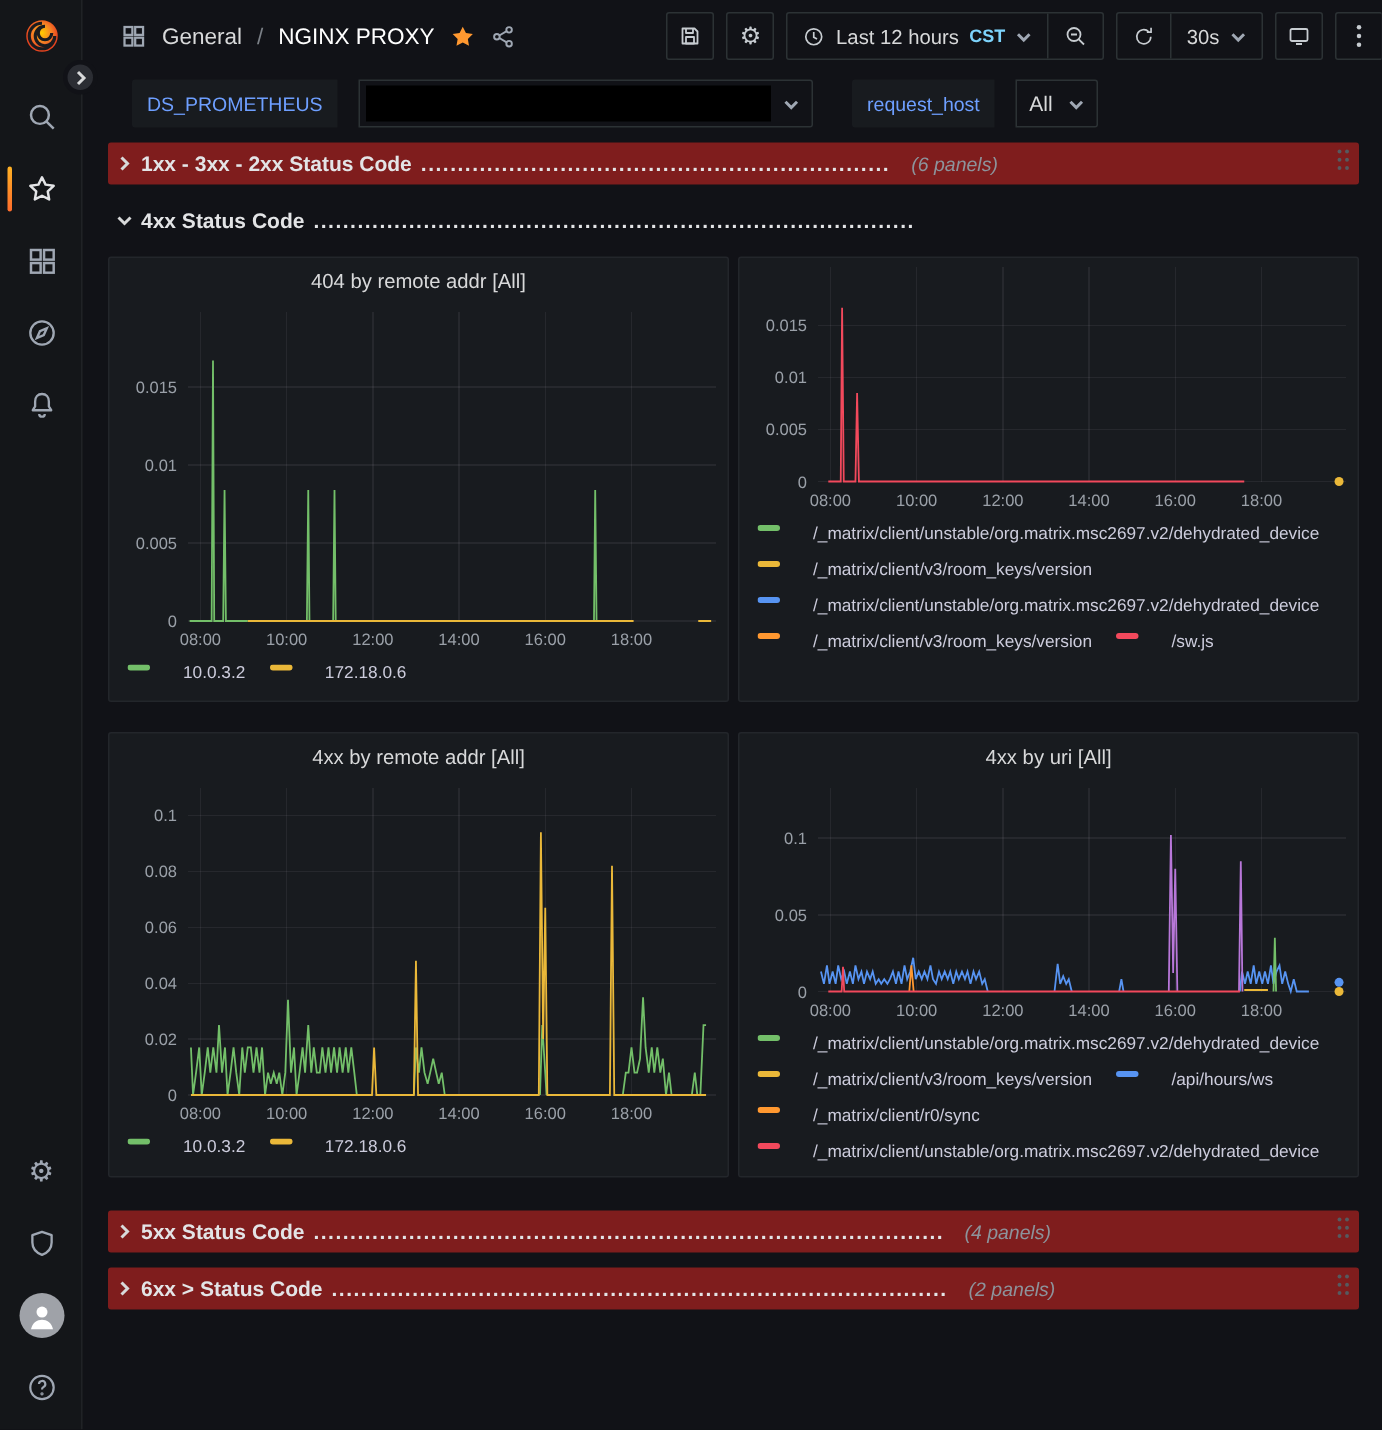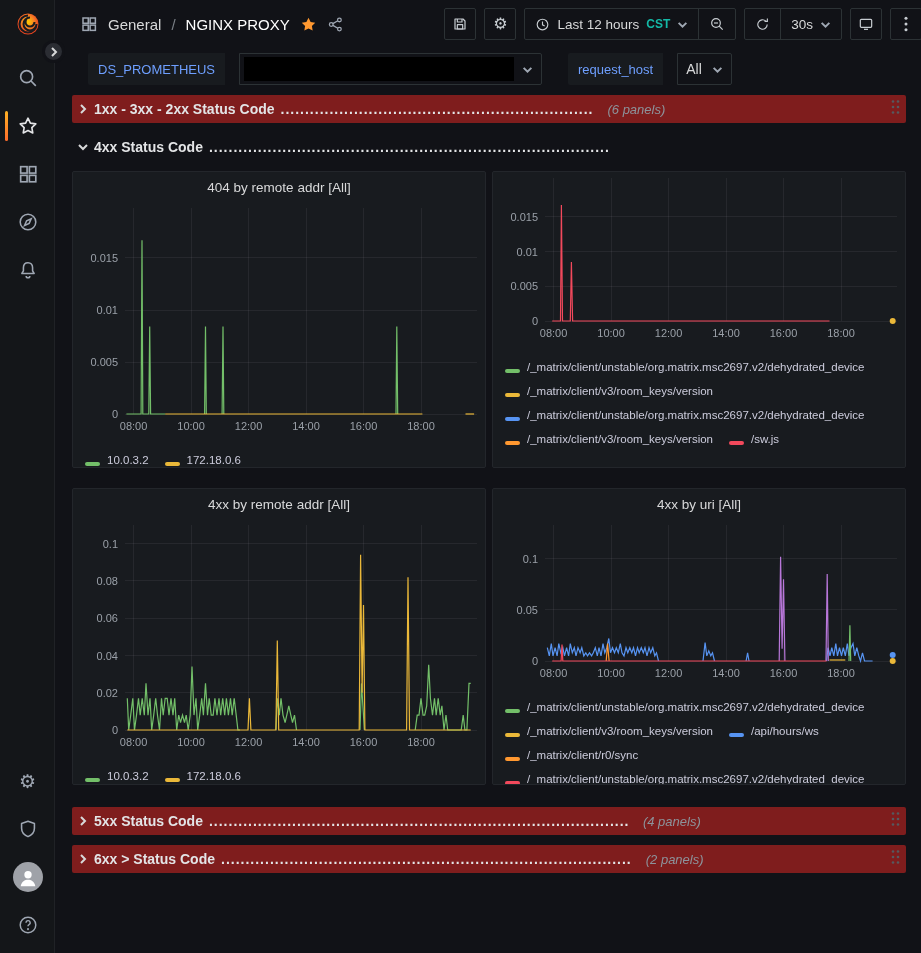--- a/index.html
+++ b/index.html
@@ -25,21 +25,21 @@
   .crumb-sep { color:#7b8087; font-size:15px; }
   .crumb-title { font-size:15px; color:#ffffff; font-weight:500; cursor:pointer; }
   .star-ic { color:#ff9830; cursor:pointer; }
   .share-ic { color:#9fa7b3; cursor:pointer; }
   .topbar-right { margin-left:auto; display:flex; align-items:center; gap:8px; }
   .tb-btn { height:32px; min-width:32px; display:flex; align-items:center; justify-content:center; border:1px solid #2c3235; border-radius:2px; background:transparent; color:#c7ccd1; cursor:pointer; padding:0 6px; }
   .tb-group { height:32px; display:flex; align-items:stretch; border:1px solid #2c3235; border-radius:2px; }
   .tb-seg { display:flex; align-items:center; gap:7px; padding:0 10px; color:#c7ccd1; cursor:pointer; }
   .tb-seg + .tb-seg { border-left:1px solid #2c3235; }
   .time-text { font-size:13.5px; color:#d8d9da; }
-  .tz { font-size:12px; font-weight:700; color:#14b8a6; }
+  .tz { font-size:12px; font-weight:700; color:#7dd3fc; }
   .small-chev { color:#9fa7b3; }
   .kebab { letter-spacing:0; }
 
   
   .varbar { position:absolute; left:64px; top:50px; width:865px; height:38px; display:flex; align-items:center; gap:0; padding-left:24px; }
   .var-label { height:32px; display:flex; align-items:center; padding:0 10px; background:#181b1f; color:#6e9fff; font-size:13px; font-weight:500; border-radius:2px 0 0 2px; cursor:pointer; }
   .var-value { height:32px; display:flex; align-items:center; gap:8px; padding:4px 8px 4px 4px; background:#111217; border:1px solid #2c3235; border-radius:0 2px 2px 0; cursor:pointer; }
   .redacted { width:270px; height:24px; background:#000; }
   .var-sp { width:14px; }
   .all-value { font-size:14px; color:#d8d9da; padding:0 2px 0 8px; }
@@ -56,21 +56,21 @@
 
   .panel-grid { display:flex; gap:6px; margin-bottom:20px; }
   .panel { width:414px; height:297px; background:#181b1f; border:1px solid #23262b; border-radius:2px; overflow:hidden; position:relative; }
   .panel-title { height:30px; display:flex; align-items:center; justify-content:center; font-size:13.5px; font-weight:500; color:#d8d9da; cursor:pointer; }
   .chart-host { padding-left:4px; }
   .grid { stroke:rgba(204,204,220,0.08); stroke-width:1; shape-rendering:crispEdges; }
   .tick { fill:#9aa0a8; font-size:11px; font-family:"Liberation Sans",sans-serif; }
   .tx { text-anchor:middle; }
   .ty { text-anchor:end; }
   .legend { display:flex; flex-wrap:wrap; padding:2px 8px 0 12px; column-gap:16px; row-height:24px; }
-  .legend-item { display:flex; align-items:flex-end; gap:7px; height:24px; max-width:100%; overflow:hidden; cursor:pointer; }
+  .legend-item { display:flex; align-items:flex-start; gap:22px; height:24px; max-width:100%; overflow:hidden; cursor:pointer; }
   .swatch { width:15px; height:4px; border-radius:2px; flex:0 0 auto; }
   .legend-label { font-size:11.5px; color:#ccccdc; white-space:nowrap; }
 
   .gap8 { height:2px; }
 </style>
 </head>
 <body>
 
 <div class="sidebar">
   <div class="side-logo">

